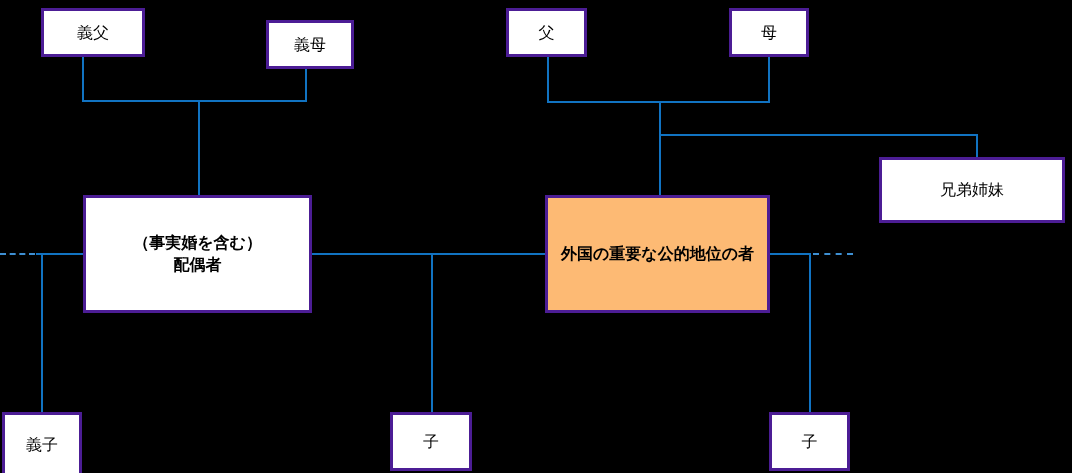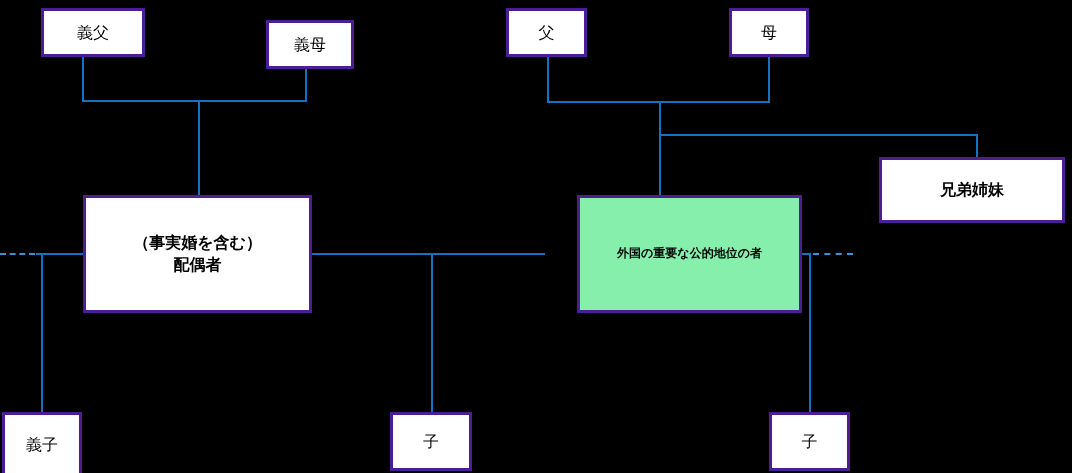--- a/index.html
+++ b/index.html
@@ -29,24 +29,24 @@
     line-height: 1.35;
     color: #000000;
   }
   .node .lbl { display: block; }
 
   
   #node-father-in-law  { left: 41px;  top: 8px;   width: 104px; height: 49px; }
   #node-mother-in-law  { left: 266px; top: 20px;   width: 88px;  height: 49px; }
   #node-father         { left: 506px; top: 8px;   width: 81px;  height: 49px; }
   #node-mother         { left: 729px; top: 8px;   width: 80px;  height: 49px; }
-  #node-siblings       { left: 879px; top: 157px; width: 186px; height: 66px; font-weight: bold; text-align: center; }
+  #node-siblings       { left: 879px; top: 157px; width: 186px; height: 66px; font-weight: normal; text-align: center; }
   #node-spouse         { left: 83px;  top: 195px; width: 229px; height: 118px; font-weight: bold; }
   #node-pep            { left: 545px; top: 195px; width: 225px; height: 118px;
-                         background: #86efac; font-weight: bold; font-size: 12px; line-height: 1.32; margin-left: 32px; }
+                         background: #fdba74; font-weight: bold; font-size: 16px; line-height: 1.32; }
   #node-step-child     { left: 2px;   top: 412px; width: 80px;  height: 66px; }
   #node-child-left     { left: 390px; top: 412px; width: 82px;  height: 59px; }
   #node-child-right    { left: 769px; top: 412px; width: 81px;  height: 59px; }
 
   
   .line {
     position: absolute;
     background: #1173c2;
   }
   .dash {

